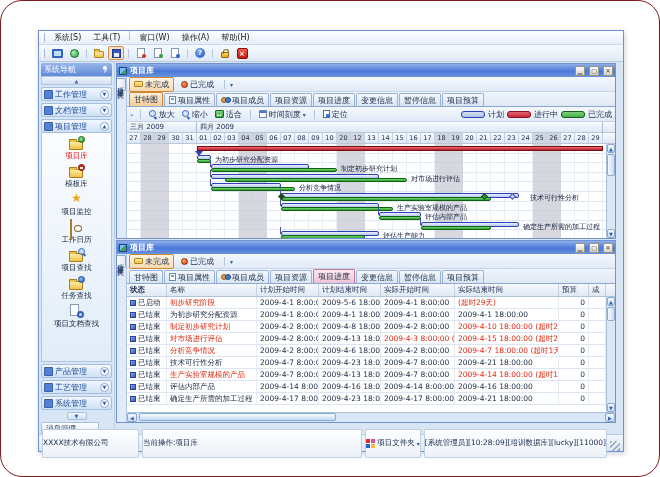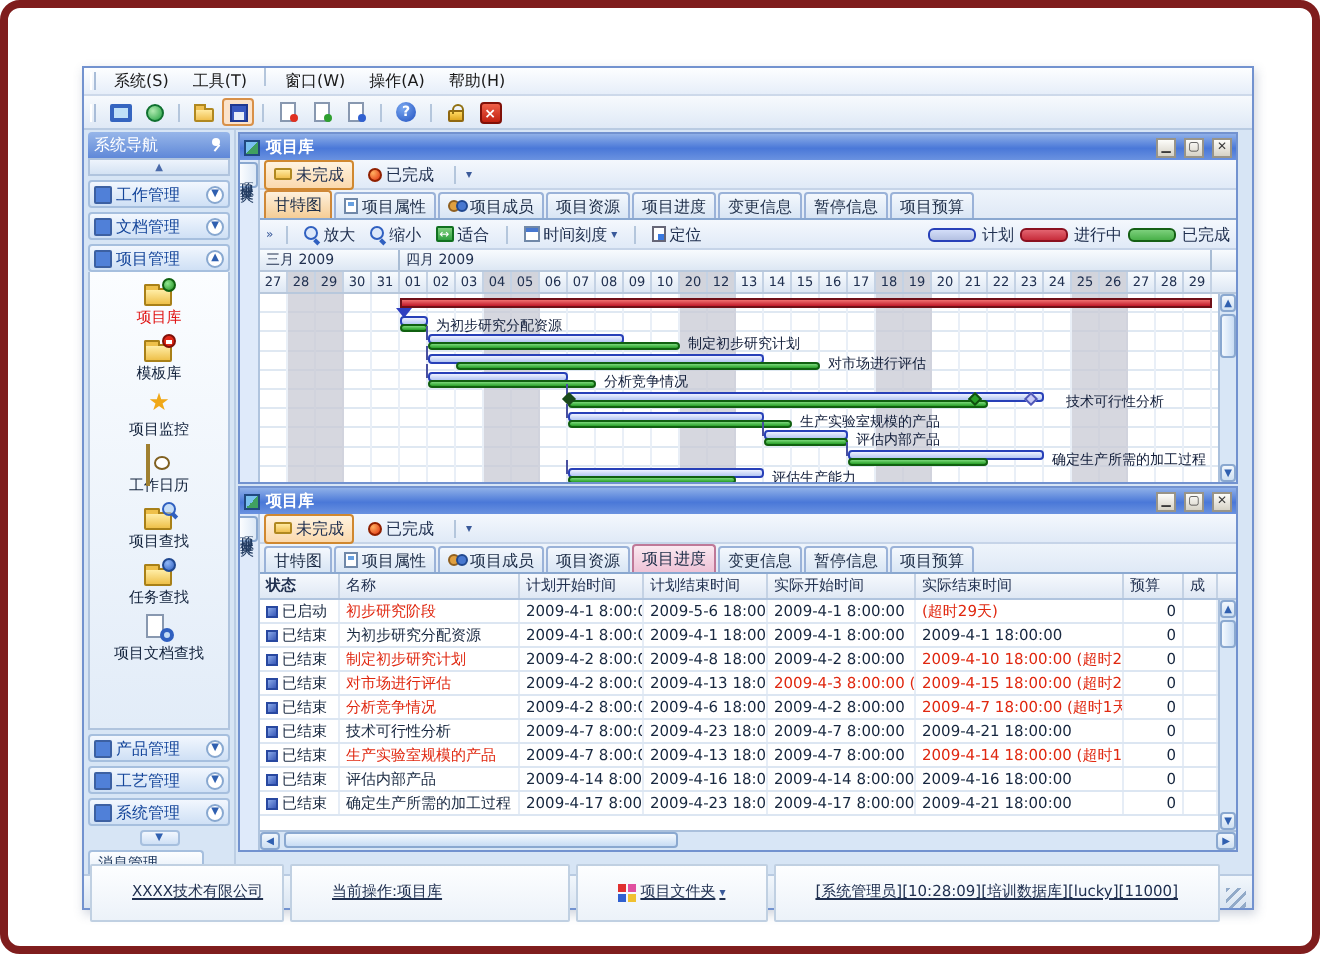--- a/index.html
+++ b/index.html
@@ -1,17 +1,17 @@
 <!DOCTYPE html>
 <html><head>
 <meta charset="utf-8">
 <style>
 *{margin:0;padding:0;box-sizing:border-box;font-family:"DejaVu Sans","Liberation Sans",sans-serif;}
 html,body{width:660px;height:477px;overflow:hidden;background:#fff;}
-#canvas{position:relative;width:660px;height:477px;background:#fff;border:4px solid #7f1d1d;border-radius:10px;overflow:hidden;}
+#canvas{position:relative;width:660px;height:477px;background:#fff;border:1px solid #7f1d1d;border-radius:22px;overflow:hidden;}
 #app{position:absolute;left:37px;top:29px;width:586px;height:422px;border:1px solid #7292cf;background:#d7e5f5;display:flex;flex-direction:column;box-shadow:1px 2px 5px rgba(60,80,120,.25);}
 
 
 .menubar{height:14px;flex:none;display:flex;align-items:center;background:linear-gradient(#fdfeff,#e6eef9);border-bottom:1px solid #cdd9ea;padding-left:3px;font-size:8px;color:#1a1a1a;}
 .grip{width:3px;height:9px;border-left:1px solid #fff;border-right:1px solid #a9bdd8;margin-right:3px;flex:none;}
 .menu-item{padding:1px 6px;cursor:default;}
 .vsep{width:1px;height:9px;background:#b4c6dc;margin:0 3px;flex:none;}
 .toolbarrow{height:17px;flex:none;display:flex;align-items:center;background:linear-gradient(#f7fafd,#dfe9f6);border-bottom:1px solid #b9cbe2;padding-left:3px;gap:1px;}
 .tbtn{width:16px;height:14px;display:flex;align-items:center;justify-content:center;border-radius:2px;border:1px solid transparent;}
 .tbtn.pressed{background:#fbe3cb;border-color:#d89048;}
@@ -128,21 +128,21 @@
 .tblview{flex:1;display:flex;min-height:0;}
 .tbody{flex:1;background:#fff;overflow:hidden;}
 .trow{display:flex;height:12px;border-bottom:1px solid #dce6f2;}
 .tc{flex:none;border-right:1px solid #e6edf6;font-size:7.5px;color:#182840;display:flex;align-items:center;padding-left:3px;overflow:hidden;white-space:nowrap;}
 .tc.red{color:#e02810;}
 .tc.num{justify-content:flex-end;padding-right:3px;}
 .sticon{width:6px;height:6px;background:linear-gradient(135deg,#88a8e8,#3858b8);border:1px solid #2848a0;margin-right:2px;flex:none;}
 
 
 .statusbar{height:17px;flex:none;background:linear-gradient(#f2f7fc,#dae5f2);border-top:1px solid #b9cbe2;display:flex;align-items:center;padding:0 3px;gap:3px;font-size:7.5px;color:#203050;}
-.scell{height:29px;border:1px solid #c0d0e2;border-radius:1px;display:flex;align-items:center;padding:0 20px;background:linear-gradient(#fdfeff,#ecf2f9);white-space:nowrap;overflow:hidden;text-decoration:underline;}
+.scell{height:29px;border:1px solid #c0d0e2;border-radius:1px;display:flex;align-items:center;padding:0 0;background:linear-gradient(#fdfeff,#ecf2f9);white-space:nowrap;overflow:hidden;}
 .scell.company{width:97px;flex:none;}
 .scell.op{flex:1;}
 .cg{display:grid;grid-template-columns:4px 4px;grid-template-rows:4px 4px;gap:1px;flex:none;}
 .cg i{display:block;}
 .grip2{width:10px;height:10px;align-self:flex-end;background:repeating-linear-gradient(135deg,#92aac8 0 1.5px,transparent 1.5px 4px);flex:none;}
 
 
 .ic{position:relative;flex:none;display:block;}
 .ic-monitor{width:11px;height:9px;background:#bfe0f8;border:2px solid #3565c0;border-radius:1px;}
 .ic-globe{width:9px;height:9px;border-radius:50%;background:radial-gradient(circle at 35% 35%,#b0eab0,#20a040);border:1px solid #107030;}

